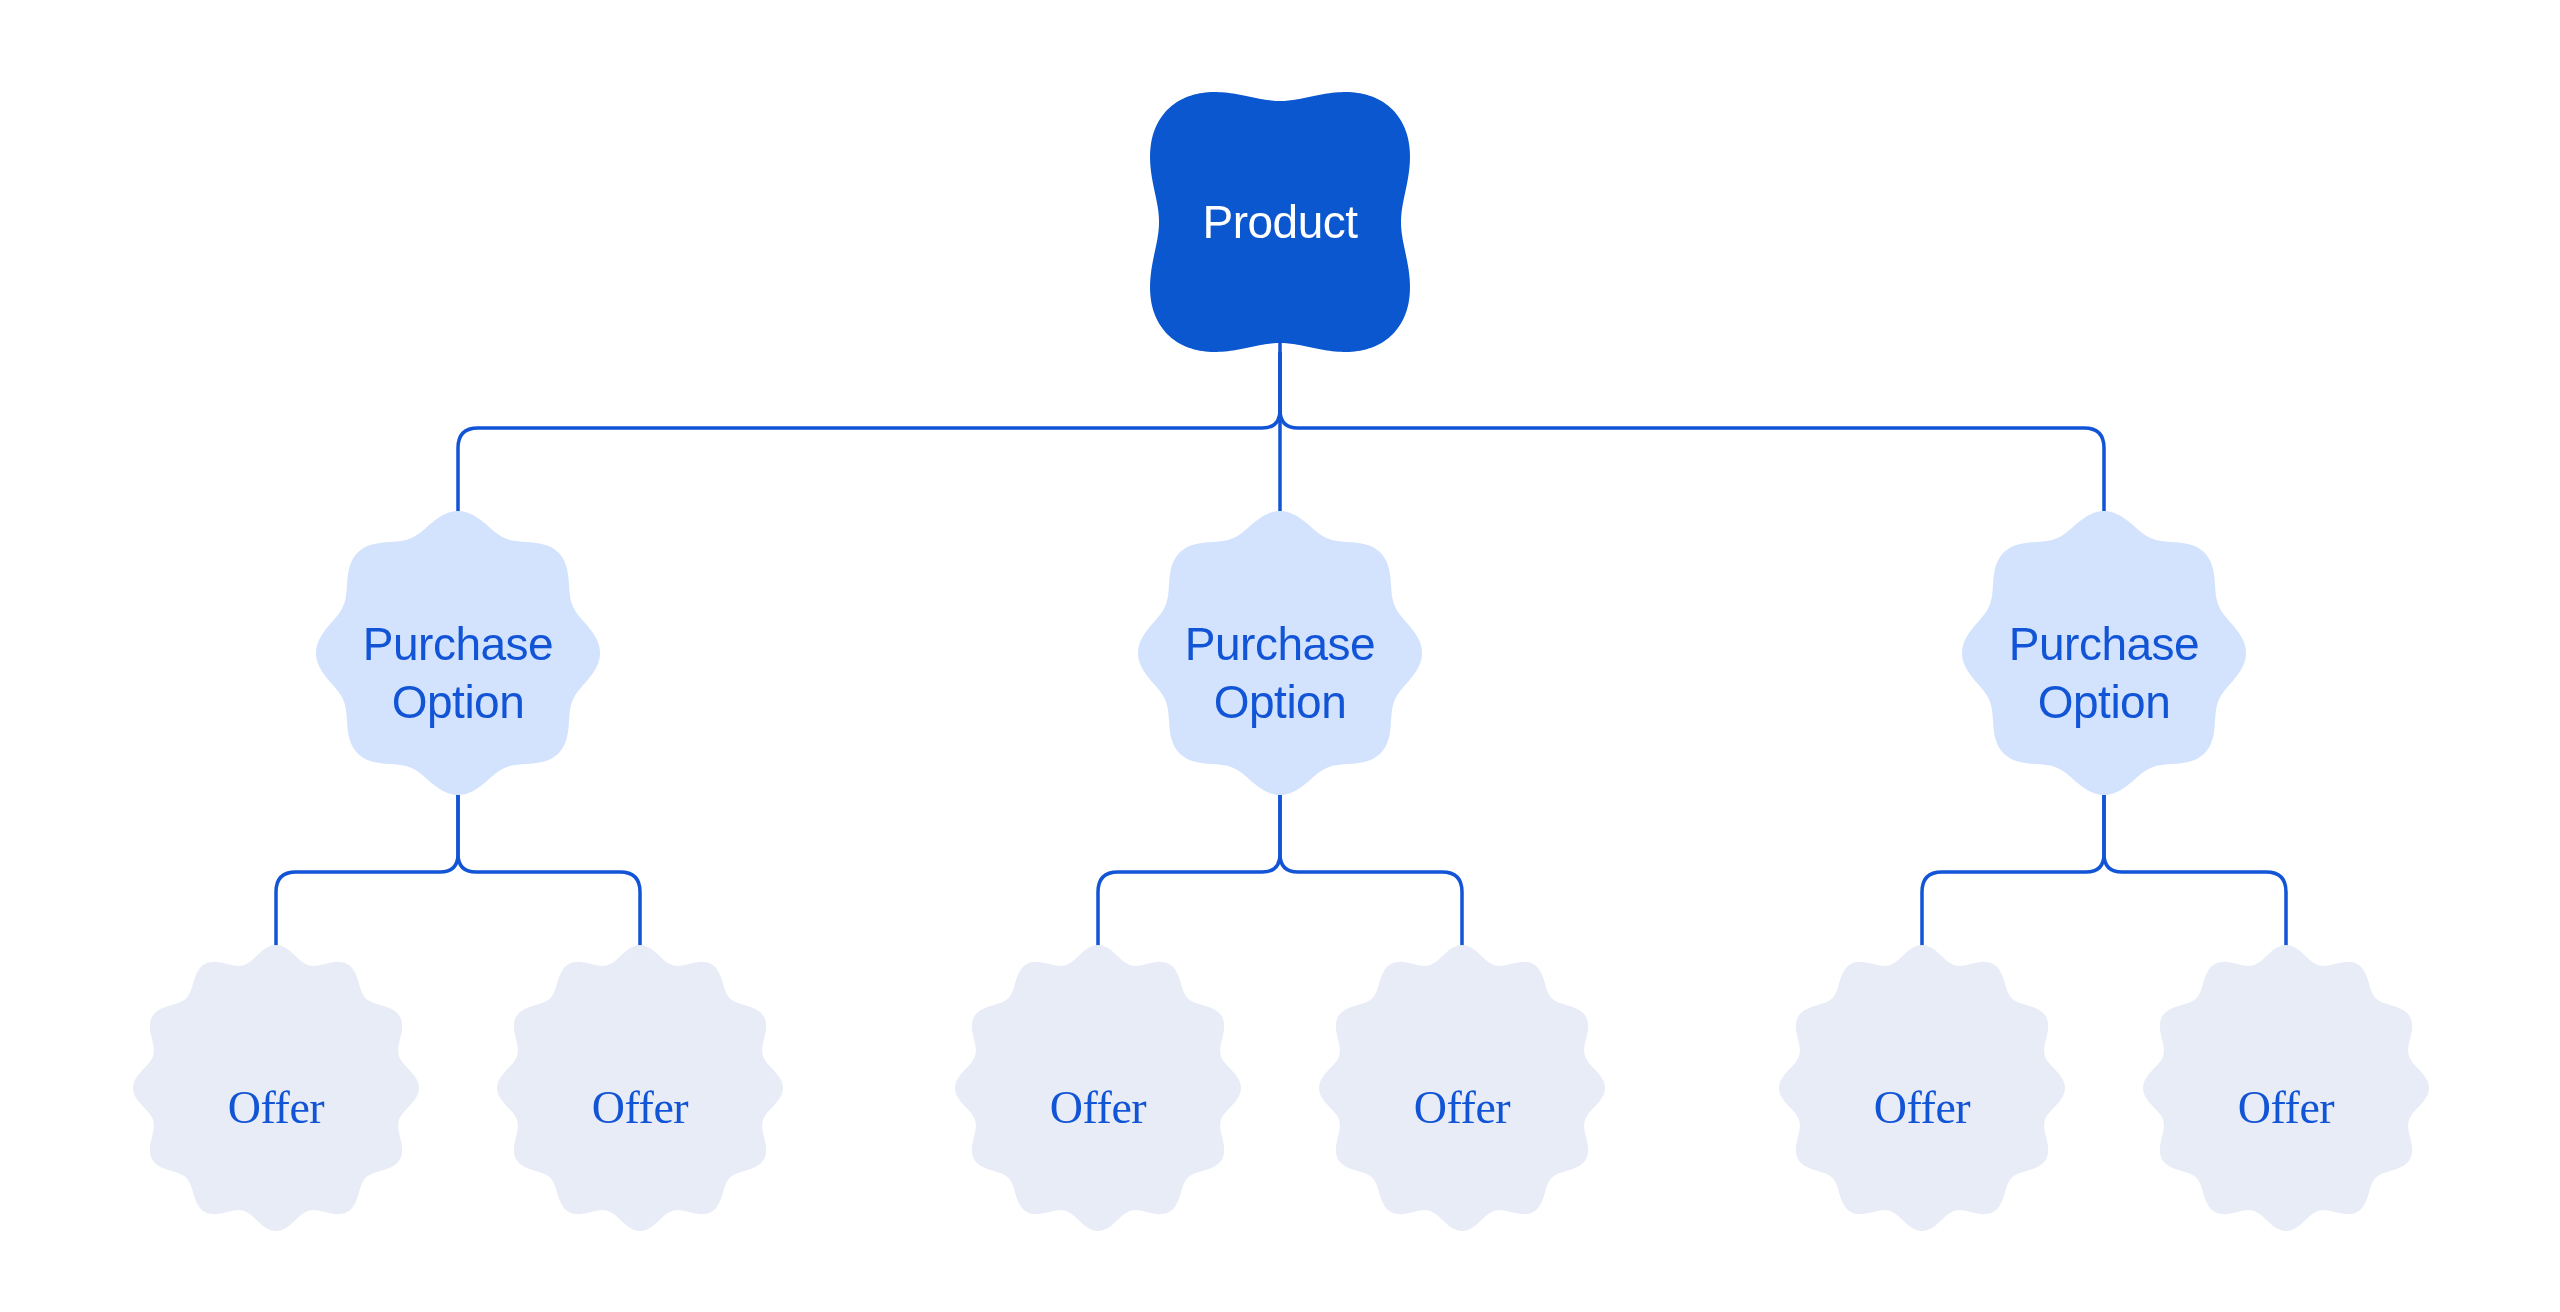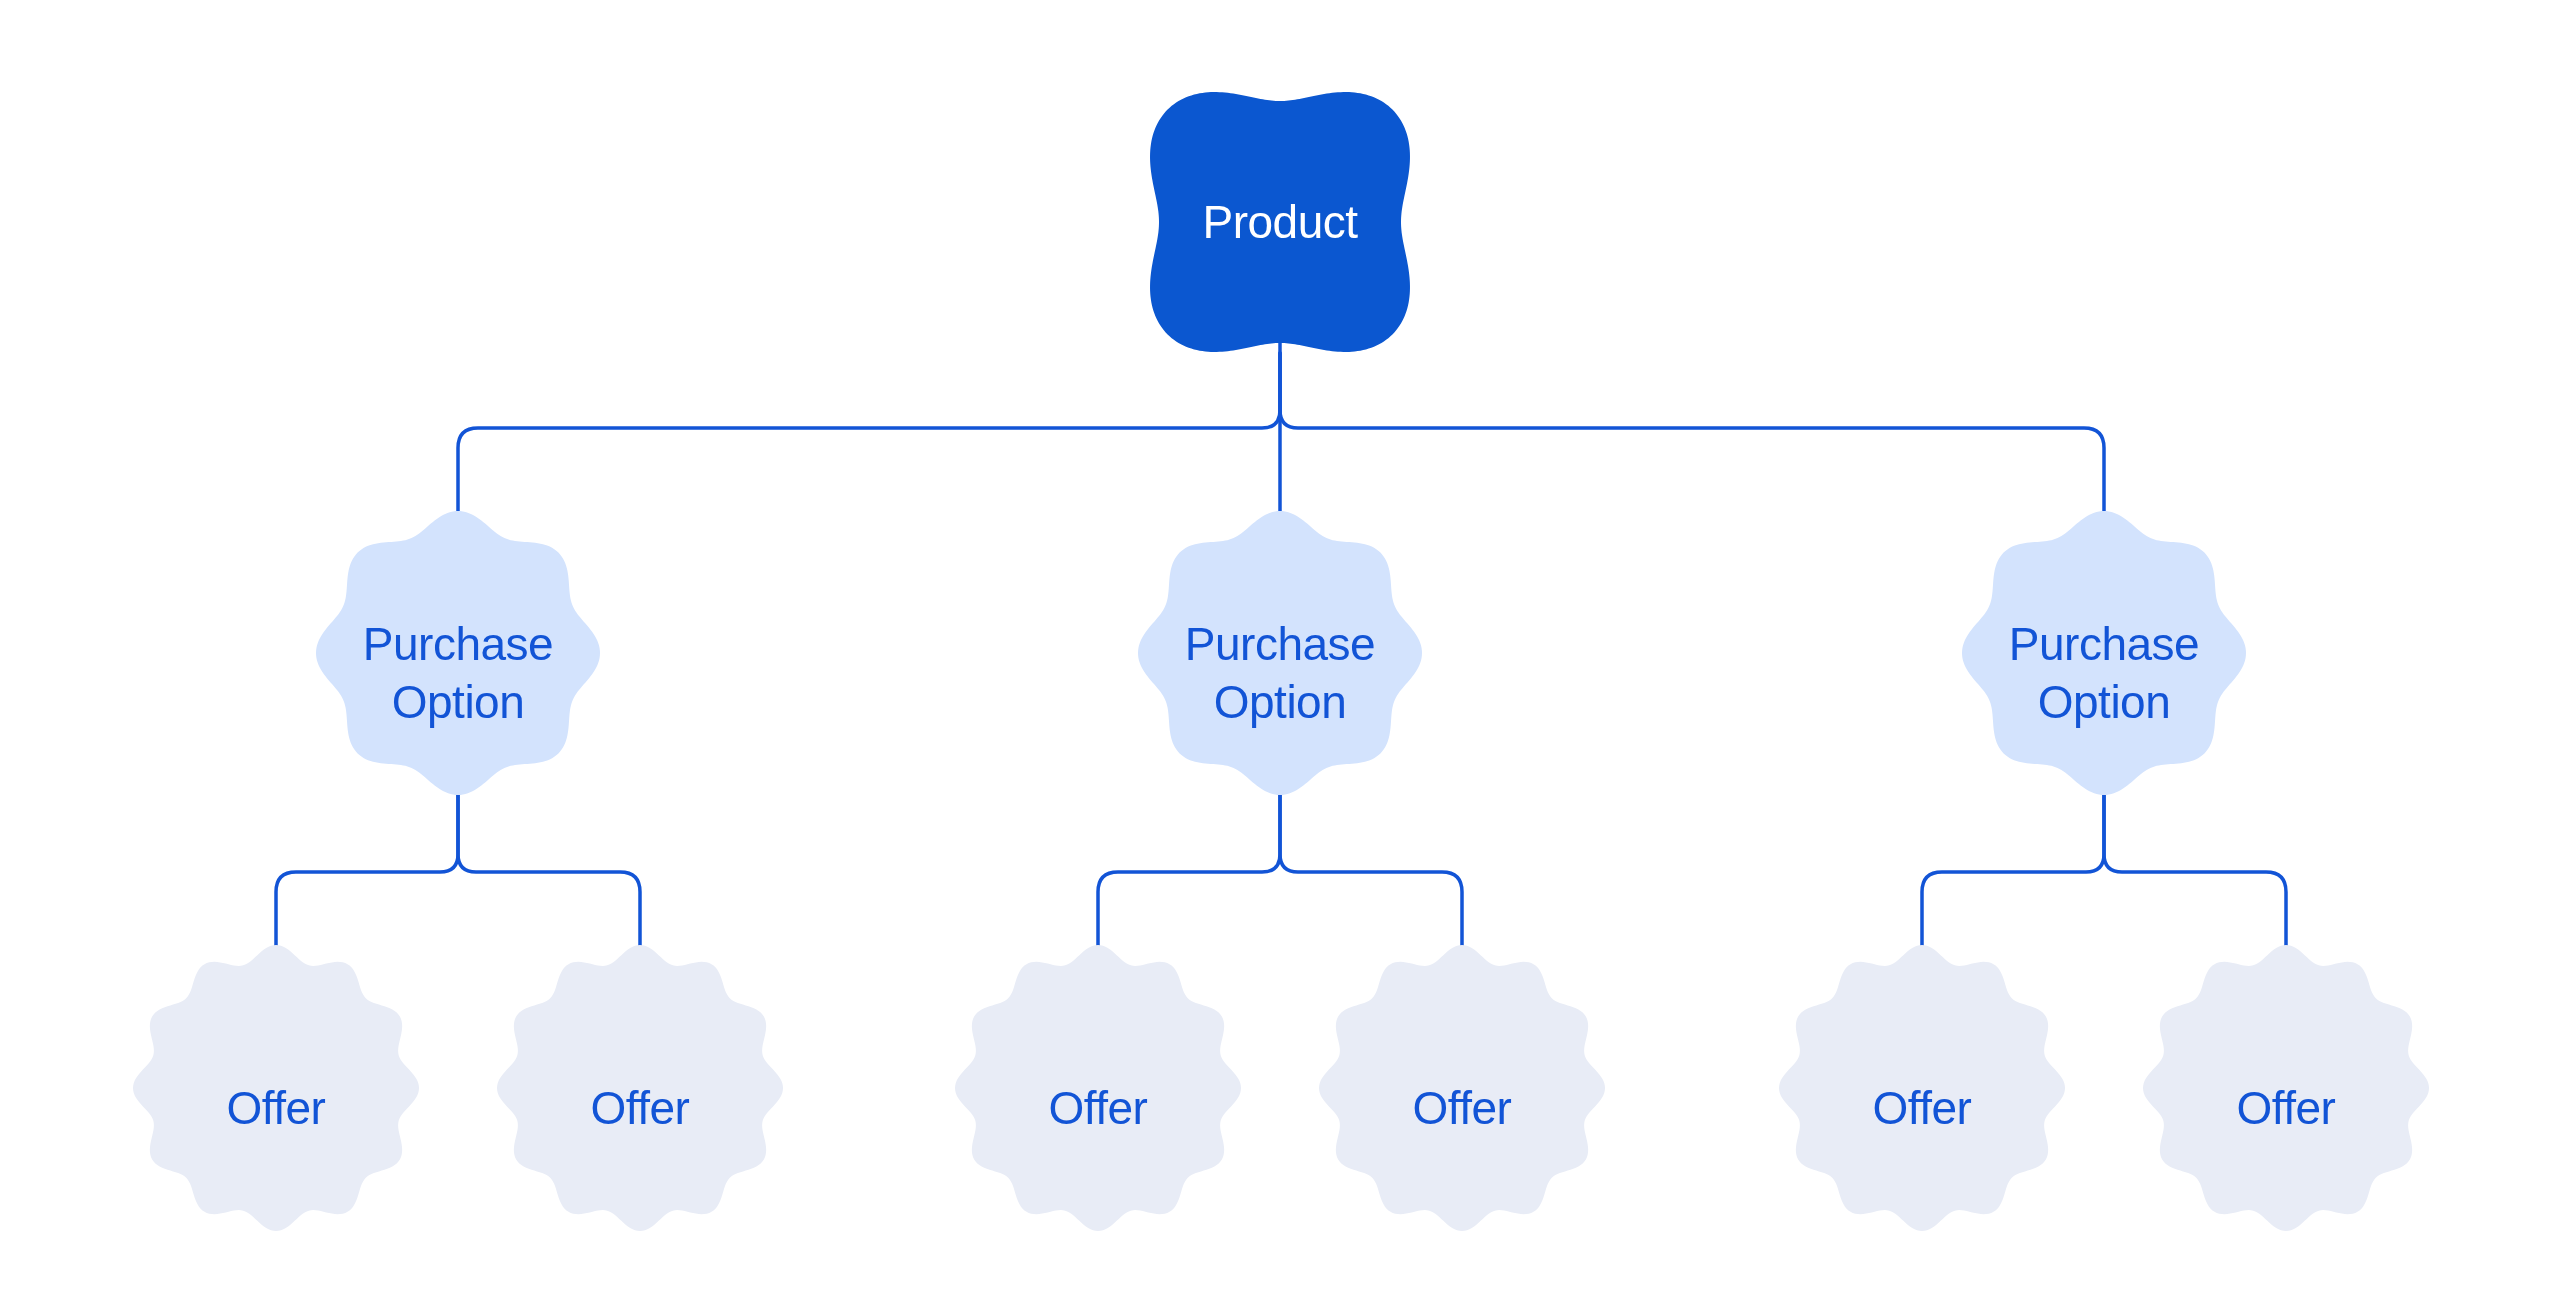--- a/index.html
+++ b/index.html
@@ -48,21 +48,21 @@
     z-index: 2;
     text-align: center;
     font-size: 46px;
     font-weight: 500;
     letter-spacing: -0.5px;
     line-height: 58px;
     width: 240px;
   }
   .node.product { width: 300px; height: 300px; }
   .node.option  { width: 290px; height: 290px; }
-  .node.offer   { width: 290px; height: 290px; }
+  .node.offer   { width: 290px; height: 290px; font-family: Liberation Serif, serif; }
   .node.product .blob path { fill: var(--product_fill, #0B57D0); }
   .node.option  .blob path { fill: var(--option_fill, #D3E3FD); }
   .node.offer   .blob path { fill: var(--offer_fill, #E8ECF6); }
   .node.product .label { color: var(--product_text, #fff); }
   .node.option  .label,
   .node.offer   .label { color: var(--accent_text, #1254D6); margin-top: 40px; }
 </style>
 </head>
 <body>
 

